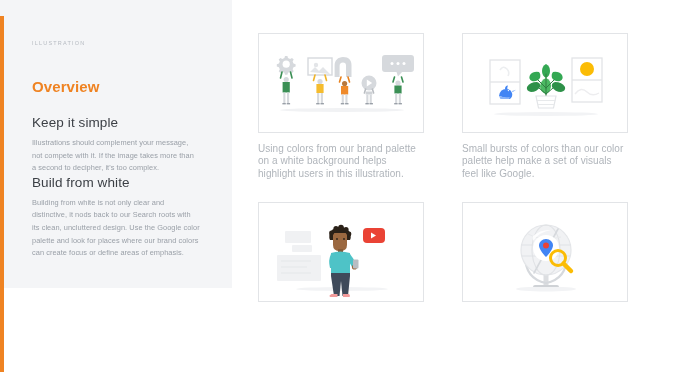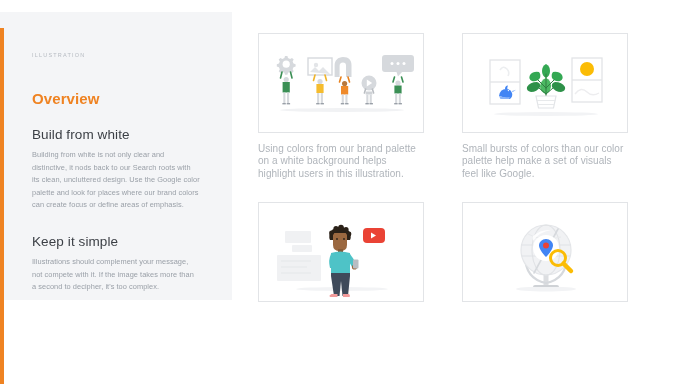--- a/index.html
+++ b/index.html
@@ -19,21 +19,20 @@
     overflow: hidden;
   }
 
   
   .left-panel {
     position: absolute;
     left: 0; top: 0;
     width: 232px;
     height: 288px;
     background: #f4f5f7;
-    margin-top: 12px;
   }
   .accent-bar {
     position: absolute;
     left: 0;
     top: 16px;
     width: 4px;
     height: 356px;
     background: #ef8322;
   }
   .left-inner {
@@ -114,27 +113,27 @@
 <div class="slide">
 
   <div class="left-panel">
     <div class="accent-bar"></div>
 
     <div class="left-inner">
       <div class="eyebrow">ILLUSTRATION</div>
       <div class="section-title">Overview</div>
 
       <div>
+        <div class="heading">Keep it simple</div>
+        <p class="body-copy last">Illustrations should complement your message, not compete with it. If the image takes more than a second to decipher, it's too complex.</p>
+      </div>
+
+      <div>
         <div class="heading">Build from white</div>
         <p class="body-copy">Building from white is not only clear and distinctive, it nods back to our Search roots with its clean, uncluttered design. Use the Google color palette and look for places where our brand colors can create focus or define areas of emphasis.</p>
-      </div>
-
-      <div>
-        <div class="heading">Keep it simple</div>
-        <p class="body-copy last">Illustrations should complement your message, not compete with it. If the image takes more than a second to decipher, it's too complex.</p>
       </div>
     </div>
   </div>
 
   <div class="content">
     <div class="grid">
 
       <div class="cell">
         <div class="card">
           <svg width="166" height="100" viewBox="0 0 166 100">

